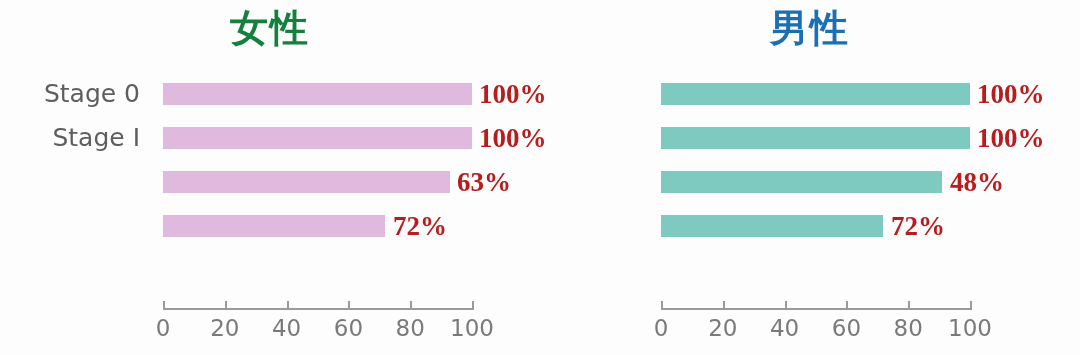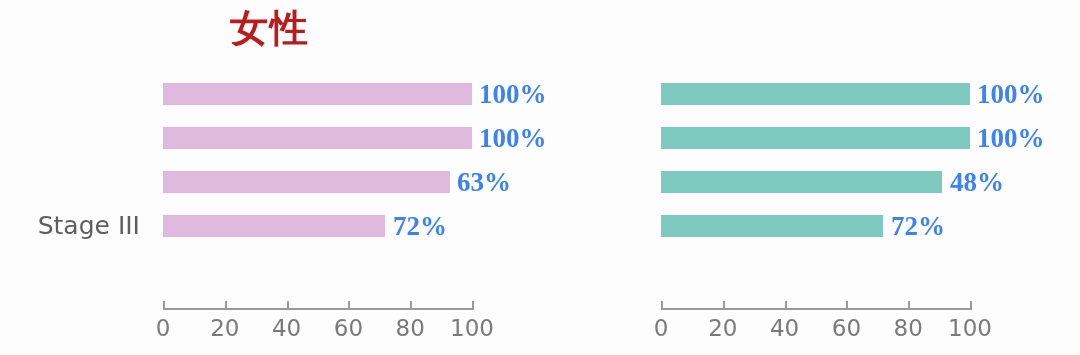--- a/index.html
+++ b/index.html
@@ -29,21 +29,21 @@
     position: absolute;
     top: 4px;
     width: 100%;
     text-align: center;
     font-family: "DejaVu Sans", "Liberation Sans", sans-serif;
     font-size: 38px;
     font-weight: bold;
     letter-spacing: 2px;
     line-height: 48px;
   }
-  #title-female { color: #b91c1c; text-align: center; }
+  #title-female { color: #15803d; text-align: center; }
   #title-male   { color: #1a6fb5; }
 
   
   .plot {
     position: absolute;
     left: 0;
     top: 66px;
     width: 540px;
     height: 289px;
   }
@@ -92,21 +92,21 @@
 
   .value-label {
     position: absolute;
     top: 11px;
     height: 22px;
     line-height: 22px;
     margin-left: 7px;
     font-family: "Liberation Serif", "DejaVu Serif", serif;
     font-size: 27px;
     font-weight: bold;
-    color: #3b82f6;
+    color: #b91c1c;
     white-space: nowrap;
   }
 
   
   .axis {
     position: absolute;
     top: 233px;
     height: 56px;
   }
   #panel-female .axis { left: 163px; width: 309px; }
@@ -140,42 +140,43 @@
 </head>
 <body>
 
 <div class="panel" id="panel-female">
 
   <div class="panel-title" id="title-female">女性</div>
 
   <div class="plot">
 
     <div class="row row-0">
+      <div class="cat-label">Stage 0</div>
       <div class="bar-track">
         <div class="bar" style="width:100%"></div>
       </div>
       <div class="value-label" style="left:472px">100%</div>
     </div>
 
     <div class="row row-1">
+      <div class="cat-label">Stage I</div>
       <div class="bar-track">
         <div class="bar" style="width:100%"></div>
       </div>
       <div class="value-label" style="left:472px">100%</div>
     </div>
 
     <div class="row row-2">
       <div class="bar-track">
         <div class="bar" style="width:93%"></div>
       </div>
       <div class="value-label" style="left:450px">63%</div>
     </div>
 
     <div class="row row-3">
-      <div class="cat-label">Stage III</div>
       <div class="bar-track">
         <div class="bar" style="width:72%"></div>
       </div>
       <div class="value-label" style="left:386px">72%</div>
     </div>
 
 
     <div class="axis">
       <div class="axis-line"></div>
       <div class="tick" style="left:0%"></div>
@@ -190,20 +191,21 @@
       <div class="tick-label" style="left:60%">60</div>
       <div class="tick-label" style="left:80%">80</div>
       <div class="tick-label" style="left:100%">100</div>
     </div>
 
   </div>
 </div>
 
 <div class="panel" id="panel-male">
 
+  <div class="panel-title" id="title-male">男性</div>
 
   <div class="plot">
 
     <div class="row row-0">
       <div class="bar-track">
         <div class="bar" style="width:100%"></div>
       </div>
       <div class="value-label" style="left:430px">100%</div>
     </div>
 

